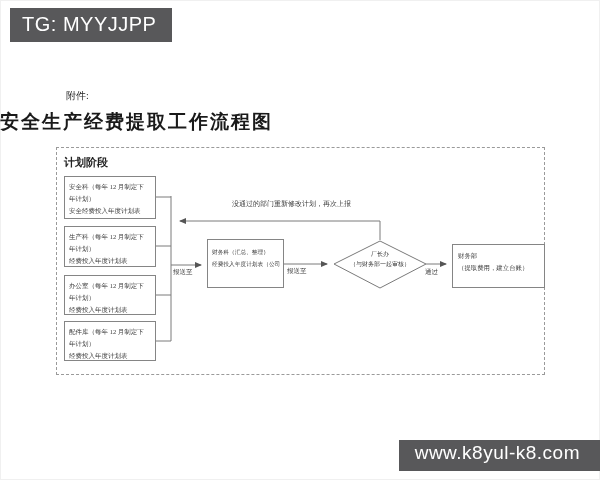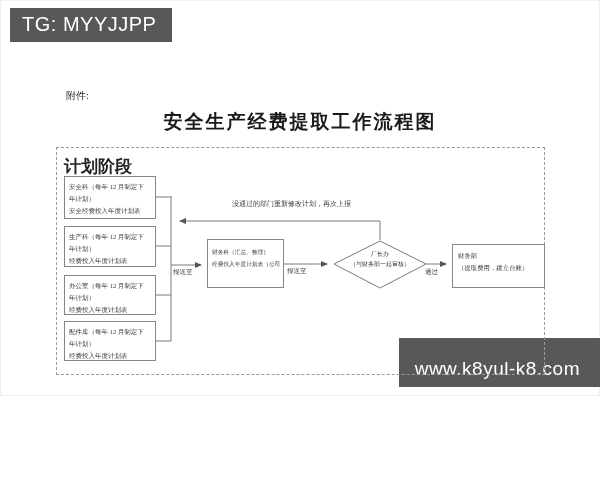--- a/index.html
+++ b/index.html
@@ -1,35 +1,35 @@
 <!DOCTYPE html>
 <html><head>
 <meta charset="utf-8">
 <style>
   html,body { margin:0; padding:0; background:#ffffff; }
   .page {
-    position:relative; width:600px; height:396px; background:#ffffff;
+    position:relative; width:600px; height:480px; background:#ffffff;
     font-family:"Liberation Serif", serif; overflow:hidden;
     box-shadow:inset 0 0 0 1px #f0f0f0;
   }
   .badge {
     position:absolute; background:#58585a; color:#ffffff;
     font-family:"Liberation Sans", sans-serif; letter-spacing:0.5px;
   }
   .badge.tl { left:10px; top:8px; padding:5px 16px 6px 12px; font-size:20px; }
-  .badge.br { right:0px; bottom:9px; padding:20px 20px 7px 16px; font-size:19px; }
+  .badge.br { right:0px; bottom:9px; padding:2px 20px 7px 16px; font-size:19px; }
 
   .attachment { position:absolute; left:66px; top:89px; font-size:10px; font-weight:normal; color:#2b2b2b; }
   .doc-title {
-    position:absolute; left:0; right:0; top:109px; text-align:center;
+    position:absolute; left:0; right:0; top:109px; 
     font-size:19px; font-weight:bold; color:#1a1a1a; letter-spacing:2px;
   }
 
   .flow-frame { position:absolute; left:56px; top:147px; width:487px; height:226px; border:1px dashed #9a9a9a; }
-  .stage-label { position:absolute; left:64px; top:155px; font-size:17px; font-weight:bold; color:#222; }
+  .stage-label { position:absolute; left:64px; top:155px; font-size:11px; font-weight:bold; color:#222; }
 
   .node { position:absolute; border:1px solid #858585; background:#ffffff; color:#3a3a3a; box-sizing:border-box; }
   .node .ln { white-space:nowrap; overflow:hidden; }
 
   .dept { left:64px; width:92px; padding:4px 3px 0 4px; }
   .dept .ln { font-size:6.5px; line-height:12px; }
   .dept1 { top:176px; height:43px; }
   .dept2 { top:226px; height:41px; }
   .dept3 { top:275px; height:40px; }
   .dept4 { top:321px; height:40px; }

